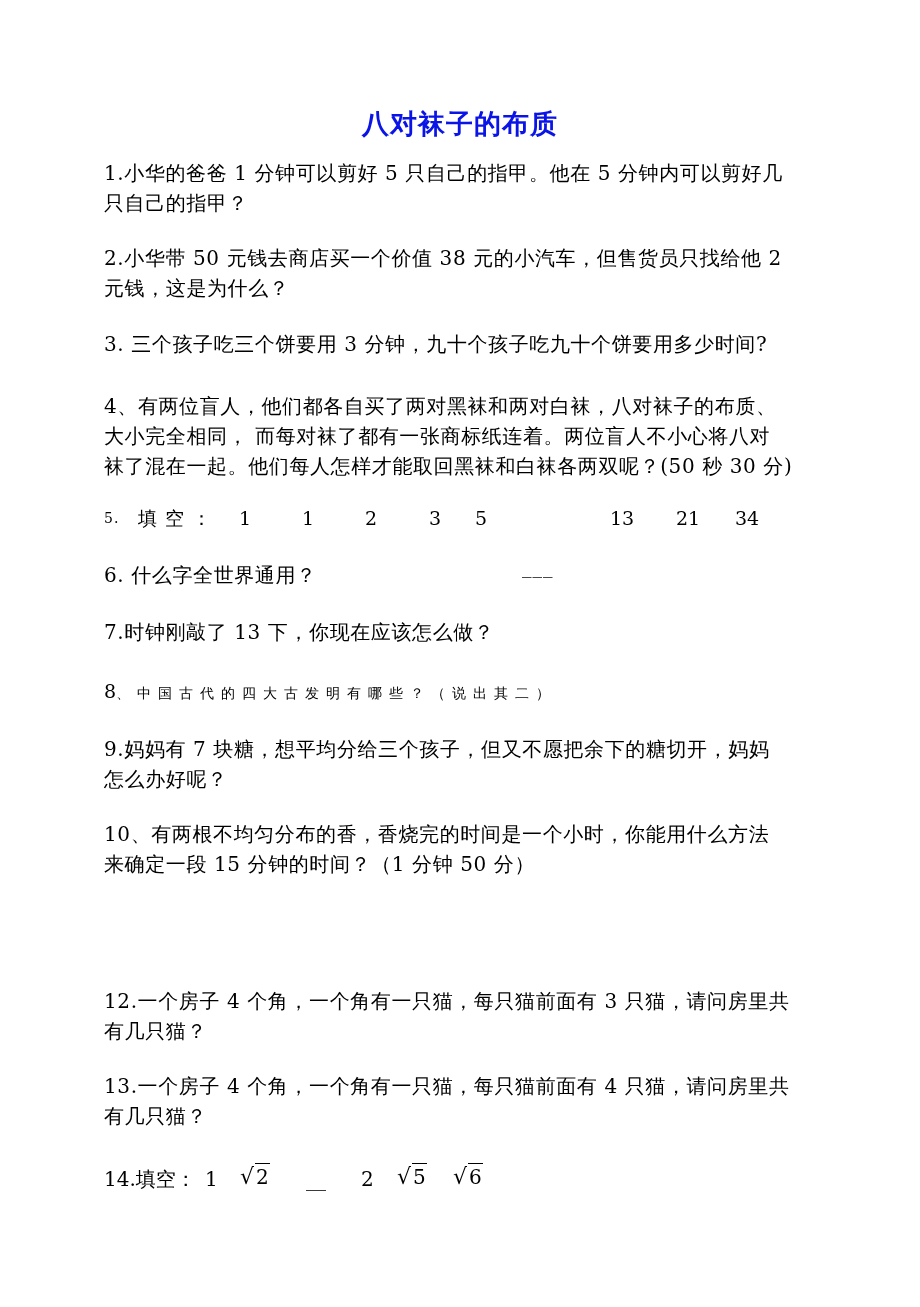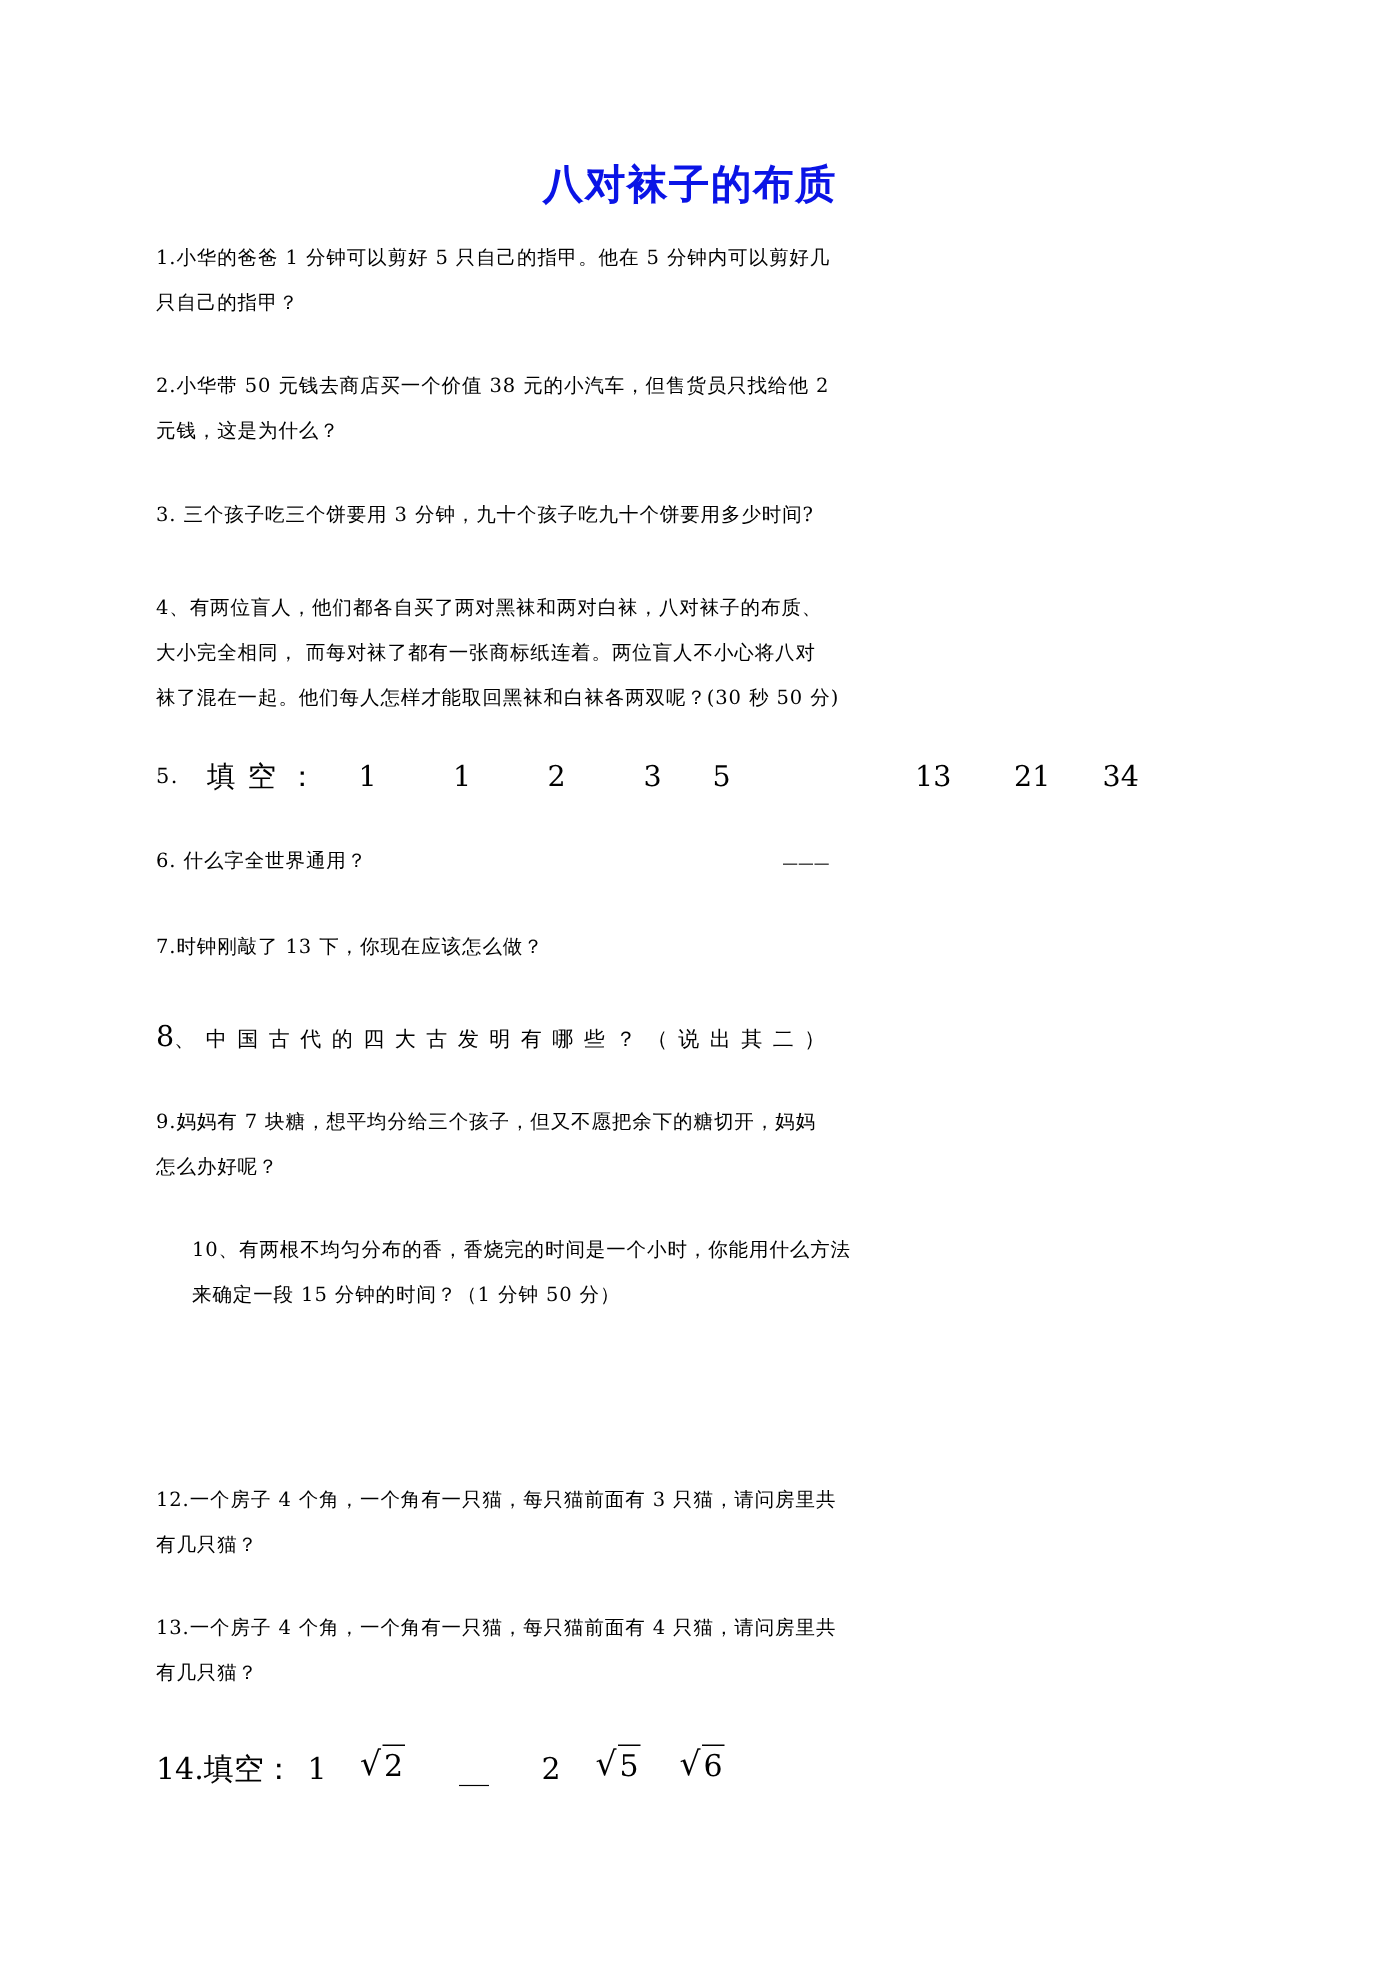--- a/index.html
+++ b/index.html
@@ -29,21 +29,21 @@
       font-size: 27px;
       font-weight: bold;
       letter-spacing: 1px;
       color: #0a14e6;
       line-height: 36px;
     }
     .q {
       position: absolute;
       left: 104px;
       width: 720px;
-      font-size: 13px;
+      font-size: 20px;
       line-height: 30px;
       letter-spacing: 0.6px;
       white-space: normal;
     }
     .q .line { display: block; white-space: nowrap; }
     .q5 {
       position: absolute;
       left: 104px;
       top: 503px;
       height: 30px;
@@ -114,21 +114,21 @@
     <span class="line">元钱，这是为什么？</span>
   </div>
 
   <div class="q" style="top:329px;">
     <span class="line">3.  三个孩子吃三个饼要用 3 分钟，九十个孩子吃九十个饼要用多少时间?</span>
   </div>
 
   <div class="q" style="top:391px;">
     <span class="line">4、有两位盲人，他们都各自买了两对黑袜和两对白袜，八对袜子的布质、</span>
     <span class="line">大小完全相同，  而每对袜了都有一张商标纸连着。两位盲人不小心将八对</span>
-    <span class="line">袜了混在一起。他们每人怎样才能取回黑袜和白袜各两双呢？(30 秒 50 分)</span>
+    <span class="line">袜了混在一起。他们每人怎样才能取回黑袜和白袜各两双呢？(50 秒 30 分)</span>
   </div>
 
   <div class="q5">
     <span class="prefix" style="left:0px;">5.</span>
     <span class="label" style="left:34px;">填空：</span>
     <span style="left:135px;">1</span>
     <span style="left:198px;">1</span>
     <span style="left:261px;">2</span>
     <span style="left:325px;">3</span>
     <span style="left:371px;">5</span>
@@ -148,21 +148,21 @@
 
   <div class="q8">
     <span class="num">8</span><span>、中国古代的四大古发明有哪些？（说出其二）</span>
   </div>
 
   <div class="q" style="top:734px;">
     <span class="line">9.妈妈有 7 块糖，想平均分给三个孩子，但又不愿把余下的糖切开，妈妈</span>
     <span class="line">怎么办好呢？</span>
   </div>
 
-  <div class="q" style="top:819px;margin-left:24px;">
+  <div class="q" style="top:819px;">
     <span class="line">10、有两根不均匀分布的香，香烧完的时间是一个小时，你能用什么方法</span>
     <span class="line">来确定一段 15 分钟的时间？（1 分钟 50 分）</span>
   </div>
 
 
   <div class="q" style="top:986px;">
     <span class="line">12.一个房子 4 个角，一个角有一只猫，每只猫前面有 3 只猫，请问房里共</span>
     <span class="line">有几只猫？</span>
   </div>
 

